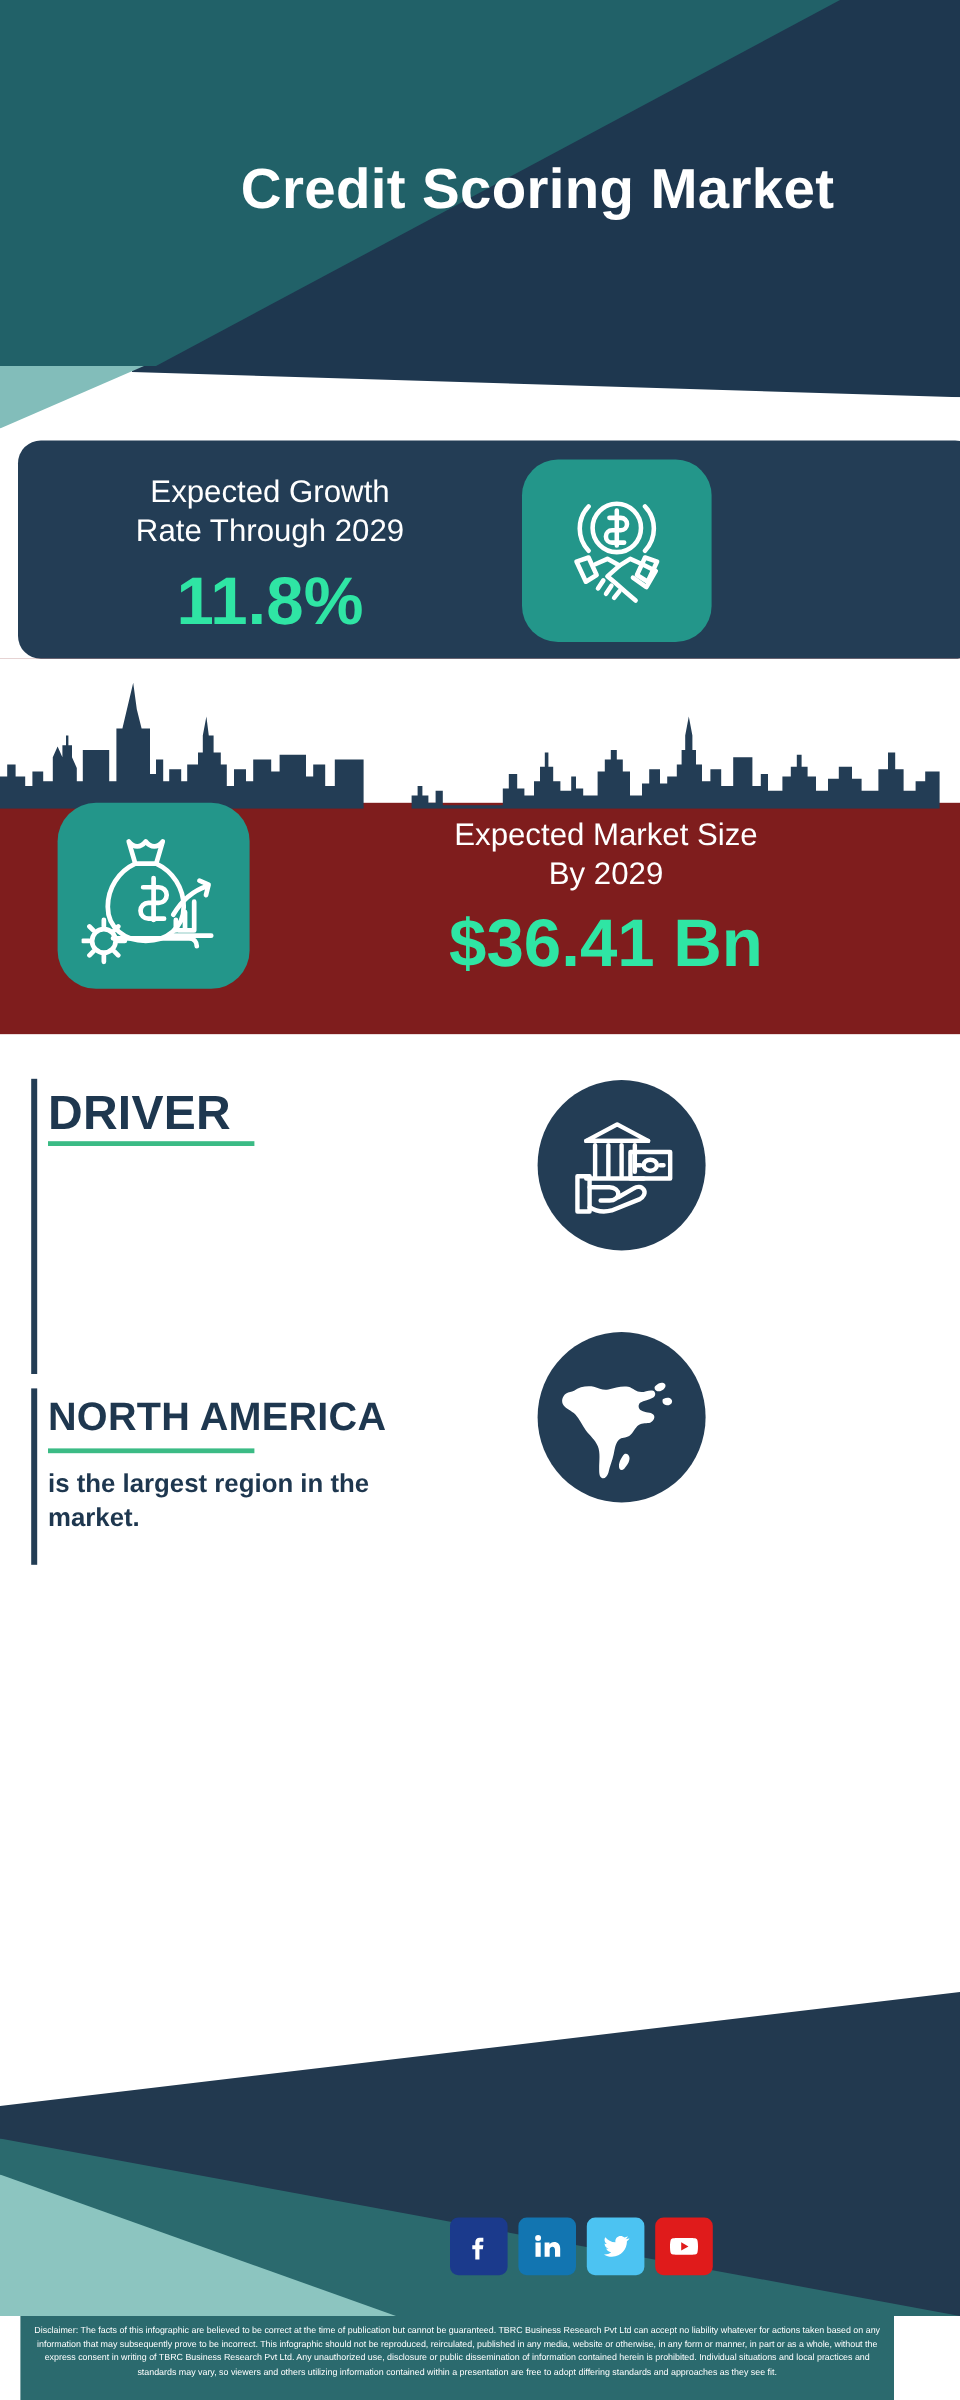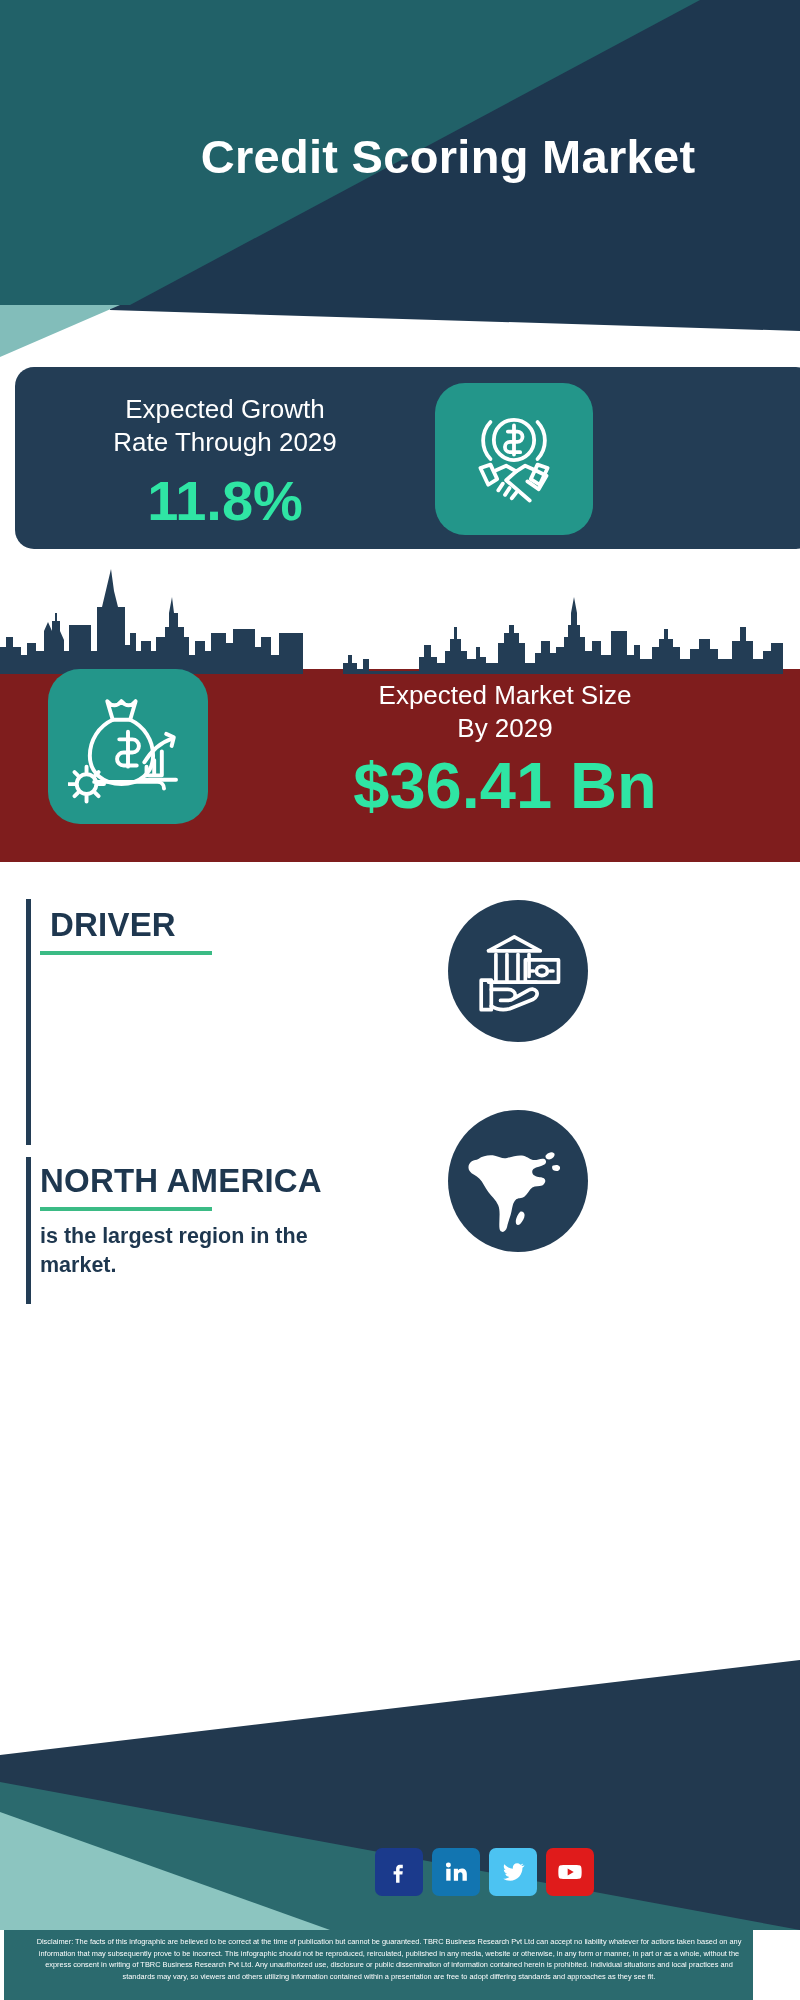--- a/index.html
+++ b/index.html
@@ -38,21 +38,21 @@
     background:#23968a;border-radius:30px;display:flex;align-items:center;justify-content:center;}
 
   
   .skyline-sec{position:absolute;left:0;top:549px;width:800px;height:313px;background:#7f1d1d;overflow:hidden;}
   .skyline-white{position:absolute;left:0;top:0;width:800px;height:120px;background:#ffffff;}
   .skyline-svg{position:absolute;left:0;top:10px;width:800px;height:115px;}
   .size-icon{position:absolute;left:48px;top:120px;width:160px;height:155px;
     background:#23968a;border-radius:32px;display:flex;align-items:center;justify-content:center;}
   .size-text{position:absolute;left:225px;top:130px;width:560px;text-align:center;color:#ffffff;}
   .size-label{font-size:26px;line-height:33px;}
-  .size-value{margin-top:10px;font-size:65px;font-weight:bold;color:#2fe5a4;line-height:62px;}
+  .size-value{margin-top:10px;font-size:56px;font-weight:bold;color:#2fe5a4;line-height:62px;}
 
   
   .body-sec{position:absolute;left:0;top:862px;width:800px;height:455px;background:#ffffff;}
   .bar{position:absolute;width:5px;background:#233d55;}
   .block-title{position:absolute;color:#1e374f;font-weight:bold;letter-spacing:.2px;}
   .uline{position:absolute;height:4px;background:#3bbb85;}
   .block-body{position:absolute;color:#1e374f;font-weight:bold;font-size:21.5px;line-height:28.5px;}
   .circ{position:absolute;background:#233d55;border-radius:50%;display:flex;align-items:center;justify-content:center;}
 
   
@@ -64,21 +64,21 @@
   .f-lightteal{position:absolute;left:0;top:0;width:800px;height:270px;background:#8cc5c0;
     clip-path:polygon(0 152px, 330px 270px, 0 270px);}
   .f-info{position:absolute;left:30px;top:190px;color:#ffffff;font-size:12.5px;line-height:19px;z-index:5;}
   .socials{position:absolute;left:375px;top:188px;display:flex;gap:9px;z-index:5;}
   .soc{width:48px;height:48px;border-radius:7px;display:flex;align-items:center;justify-content:center;}
   .soc-fb{background:#1b3a8c;}
   .soc-li{background:#1275b1;}
   .soc-tw{background:#4cc3f2;}
   .soc-yt{background:#e01b1b;}
 
-  .disclaimer{position:absolute;left:4px;top:1930px;width:728px;height:70px;background:#2b6a6e;padding-left:21px;}
+  .disclaimer{position:absolute;left:17px;top:1930px;width:728px;height:70px;background:#2b6a6e;}
   .disclaimer-inner{padding:6px 8px 0 8px;color:#ffffff;font-size:7.4px;line-height:11.6px;text-align:center;}
 </style>
 </head>
 <body>
 
 <div class="page">
 
   <div class="header">
     <div class="header-tri"></div>
     <div class="header-title">Credit Scoring Market</div>
@@ -132,21 +132,21 @@
     <div class="size-text">
       <div class="size-label">Expected Market Size</div>
       <div class="size-label">By 2029</div>
       <div class="size-value">$36.41 Bn</div>
     </div>
   </div>
 
   <div class="body-sec">
 
     <div class="bar" style="left:26px;top:37px;height:246px;"></div>
-    <div class="block-title" style="left:50px;top:44px;font-size:33px;">DRIVER</div>
+    <div class="block-title" style="left:40px;top:44px;font-size:40px;">DRIVER</div>
     <div class="uline" style="left:40px;top:89px;width:172px;"></div>
 
     <div class="circ" style="left:448px;top:38px;width:140px;height:142px;">
       <svg width="92" height="92" viewBox="0 0 100 100" fill="none" stroke="#ffffff" stroke-width="4" stroke-linecap="round" stroke-linejoin="round">
         <path d="M18 28 L46 13 L74 28 Z"></path>
         <path d="M18 28h56"></path>
         <path d="M26 32v28 M38 32v28 M50 32v28 M62 32v24"></path>
         <path d="M18 62h52"></path>
         <rect x="58" y="38" width="36" height="24"></rect>
         <ellipse cx="76" cy="50" rx="6" ry="5"></ellipse>

